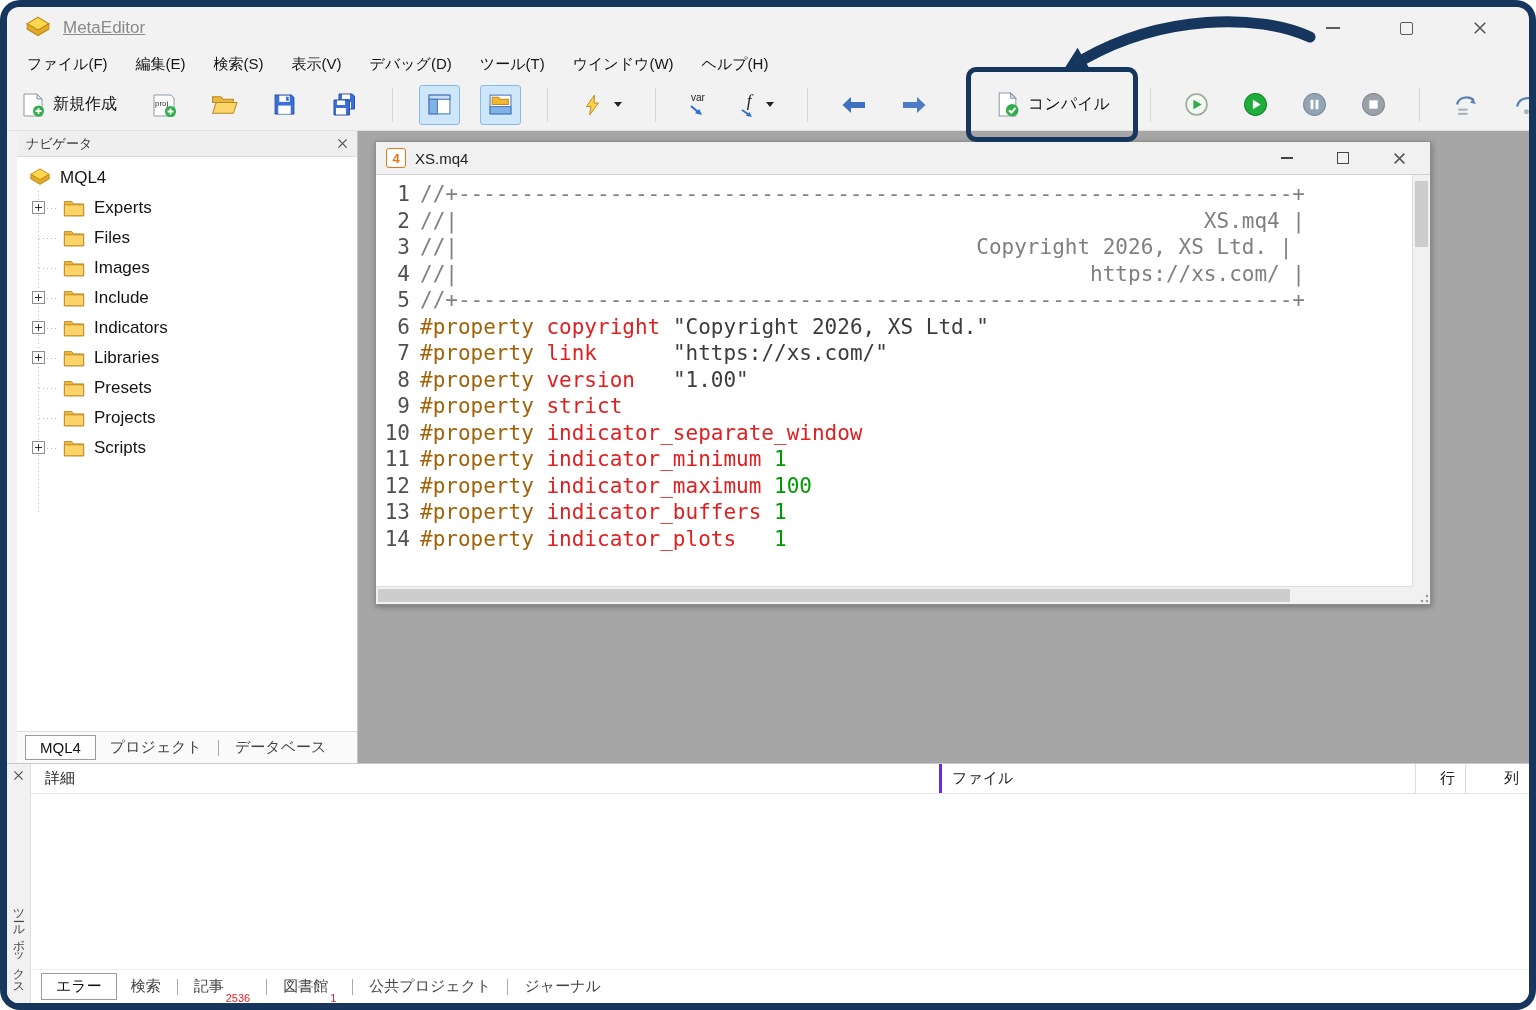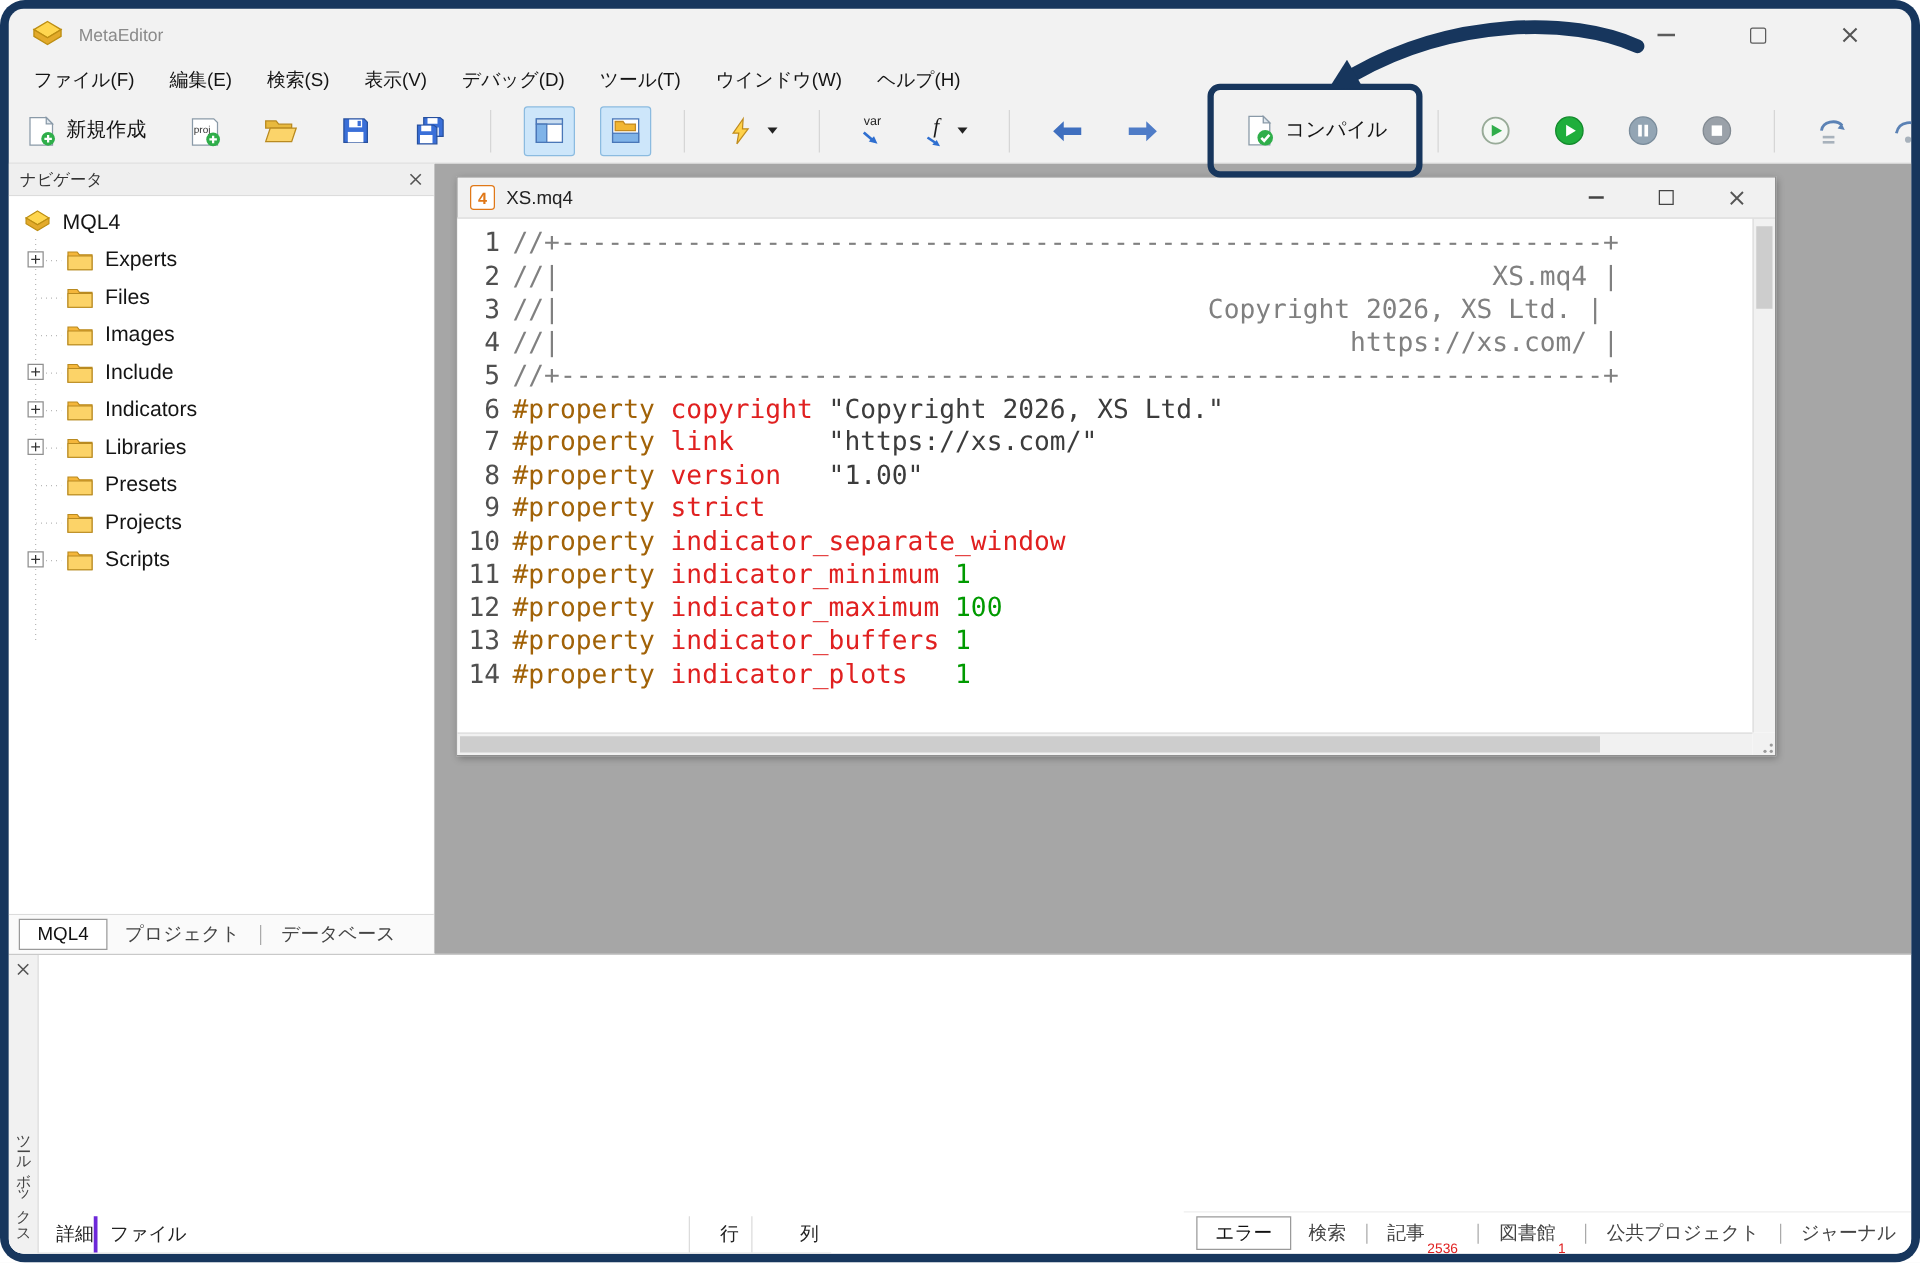--- a/index.html
+++ b/index.html
@@ -4,21 +4,21 @@
 <style>
   *{margin:0;padding:0;box-sizing:border-box;}
   html,body{background:#ffffff;}
   body{font-family:"Liberation Sans","DejaVu Sans",sans-serif;}
   .frame{width:1536px;height:1010px;background:#17365d;border-radius:20px;padding:7px;position:relative;}
   .app{width:100%;height:100%;background:#f2f2f2;border-radius:12px;overflow:hidden;display:flex;flex-direction:column;position:relative;}
 
   
   .titlebar{height:42px;display:flex;align-items:center;padding:0 18px;flex:none;}
   .app-icon{width:26px;height:26px;flex:none;}
-  .title-text{margin-left:12px;color:#8a8a8a;font-size:14px;}
+  .title-text{margin-left:12px;color:#8a8a8a;font-size:17px;text-decoration:underline;}
   .win-controls{margin-left:auto;display:flex;align-items:center;gap:60px;padding-right:24px;}
   .wc-min{width:14px;height:2px;background:#5c5c5c;display:inline-block;}
   .wc-max{width:13px;height:13px;border:1.6px solid #5c5c5c;border-radius:2px;display:inline-block;}
 
   
   .menubar{height:30px;display:flex;align-items:center;padding-left:18px;gap:24px;font-size:15px;color:#141414;flex:none;}
   .menu-item{padding:2px 2px;cursor:default;}
 
   
   .toolbar{height:52px;display:flex;align-items:center;padding:0 6px;gap:20px;flex:none;border-bottom:1px solid #e0e0e0;position:relative;}
@@ -33,21 +33,21 @@
   .fx-label{font-size:17px;font-style:italic;font-family:"Liberation Serif",serif;color:#1a1a1a;}
   .partial{width:16px;overflow:hidden;padding:0;}
   .compile-btn{margin-left:26px;padding:0 14px;position:relative;}
   .anno-box{position:absolute;left:-14px;right:-14px;top:-18px;bottom:-17px;border:5px solid #17365d;border-radius:10px;z-index:60;pointer-events:none;}
   .anno-arrow{position:absolute;left:62px;top:-72px;width:280px;height:80px;z-index:60;pointer-events:none;}
 
   
   .main-row{flex:1;display:flex;min-height:0;}
 
   
-  .navigator{width:341px;flex:none;display:flex;flex-direction:column;border-right:1px solid #c4c4c4;background:#fff;}
+  .navigator{width:341px;flex:none;display:flex;flex-direction:column;border-right:1px solid #c4c4c4;background:#fff;margin-left:10px;}
   .nav-header{height:26px;background:#efefef;display:flex;align-items:center;padding:0 9px;font-size:13px;color:#333;border-bottom:1px solid #dcdcdc;flex:none;}
   .nav-close{margin-left:auto;display:flex;}
   .nav-tree{flex:1;position:relative;padding-top:6px;font-size:17px;color:#141414;overflow:hidden;background:#fff;}
   .guide-line{position:absolute;left:21px;top:34px;width:1px;height:322px;background-image:repeating-linear-gradient(to bottom,#b8b8b8 0 1px,transparent 1px 4px);}
   .tree-row{height:30px;display:flex;align-items:center;position:relative;}
   .tree-row.root{padding-left:12px;}
   .tree-row.child{padding-left:46px;}
   .tree-row.child::before{content:'';position:absolute;left:22px;width:20px;top:15px;height:1px;background-image:repeating-linear-gradient(to right,#b8b8b8 0 1px,transparent 1px 4px);}
   .expander{position:absolute;left:15px;top:8px;width:13px;height:13px;background:#fff;border:1px solid #8f8f8f;display:flex;align-items:center;justify-content:center;}
   .expander i{position:absolute;left:2px;top:5px;width:7px;height:1px;background:#333;}
@@ -79,21 +79,21 @@
   .vscroll{grid-column:2;grid-row:1;background:#f1f1f1;border-left:1px solid #dcdcdc;position:relative;}
   .vthumb{position:absolute;left:2px;right:2px;top:6px;height:66px;background:#cdcdcd;}
   .hscroll{grid-column:1;grid-row:2;background:#f1f1f1;border-top:1px solid #dcdcdc;position:relative;}
   .hthumb{position:absolute;top:2px;bottom:2px;left:2px;width:88%;background:#cdcdcd;}
   .scorner{grid-column:2;grid-row:2;background:#f1f1f1;display:flex;align-items:flex-end;justify-content:flex-end;}
 
   
   .toolbox{height:240px;flex:none;display:flex;border-top:1px solid #c9c9c9;background:#fff;}
   .tb-strip{width:24px;flex:none;background:#f1f1f1;border-right:1px solid #ddd;display:flex;flex-direction:column;align-items:center;padding:6px 0;}
   .tb-vlabel{writing-mode:vertical-rl;font-size:12px;color:#444;margin-top:auto;margin-bottom:8px;letter-spacing:1px;}
-  .tb-main{flex:1;display:flex;flex-direction:row;min-width:0;align-items:flex-end;}
+  .tb-main{flex:1;display:flex;flex-direction:column;min-width:0;}
   .tb-header{height:30px;flex:none;display:flex;align-items:center;font-size:15px;color:#222;border-bottom:1px solid #e2e2e2;}
   .col-details{flex:1;padding-left:14px;height:100%;display:flex;align-items:center;}
   .col-file{width:476px;flex:none;border-left:3px solid #6d28d9;padding-left:10px;height:100%;display:flex;align-items:center;}
   .col-line{width:50px;flex:none;border-left:1px solid #dcdcdc;justify-content:flex-end;padding-right:10px;height:100%;display:flex;align-items:center;}
   .col-col{width:64px;flex:none;border-left:1px solid #dcdcdc;justify-content:flex-end;padding-right:10px;height:100%;display:flex;align-items:center;}
   .tb-body{flex:1;background:#fff;}
   .tb-tabs{height:34px;flex:none;display:flex;align-items:center;padding-left:10px;font-size:15px;color:#444;gap:2px;border-top:1px solid #eee;}
   .badge{color:#e02020;font-size:11px;position:relative;top:11px;margin-left:2px;}
 
   

